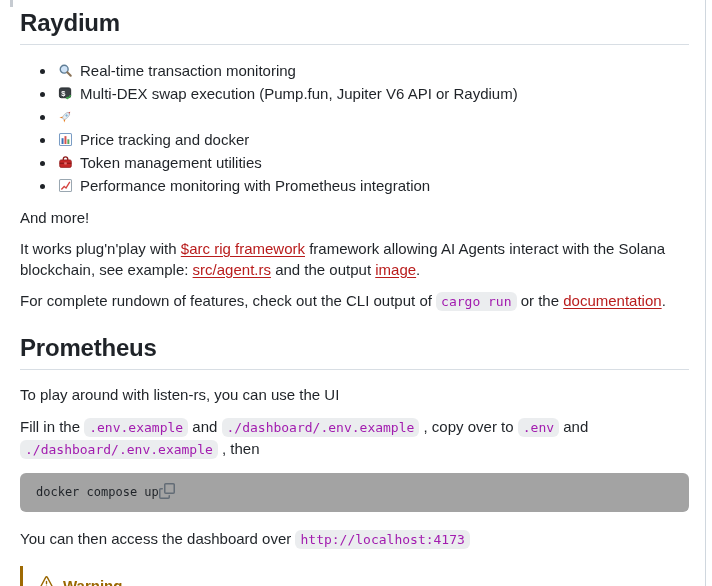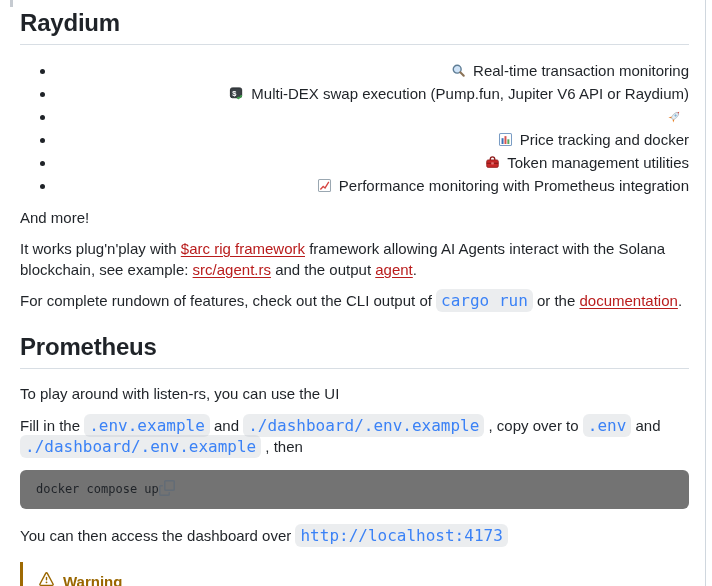--- a/index.html
+++ b/index.html
@@ -28,43 +28,42 @@
     line-height: 1.2;
     margin: 0 0 14px 0;
     padding-bottom: 6px;
     border-bottom: 1px solid #d8dee4;
     letter-spacing: -0.2px;
   }
   h2.second { margin-top: 22px; }
   ul.features {
     margin: 0 0 10px 0;
     padding-left: 36px;
-    text-align: right;
   }
   ul.features li {
     line-height: 23px;
     margin: 0;
     padding-left: 2px;
   }
   .emoji { display: inline-block; vertical-align: -2px; margin-right: 7px; }
   .emoji svg { display: block; width: 15px; height: 15px; }
   p { margin: 0 0 11px 0; }
   p.para-gap { margin-bottom: 10px; }
   a { color: #b91c1c; text-decoration: underline; text-underline-offset: 2px; }
   code.inline {
     font-family: "DejaVu Sans Mono", "Liberation Mono", monospace;
-    font-size: 16px;
+    font-size: 13px;
     background: rgba(175,184,193,0.25);
     padding: 2px 5px;
     border-radius: 6px;
-    color: #3b82f6;
+    color: #a21caf;
     white-space: nowrap;
   }
   .code-block {
-    background: #737373;
+    background: #a3a3a3;
     border-radius: 6px;
     margin: 13px 0 16px 0;
     padding: 10px 16px;
     display: flex;
     align-items: center;
   }
   .code-block code {
     font-family: "DejaVu Sans Mono", "Liberation Mono", monospace;
     font-size: 12px;
     line-height: 19px;
@@ -151,21 +150,21 @@
     <li>
       <span class="emoji"><svg viewBox="0 0 16 16">
             <rect x="1.6" y="1.6" width="12.8" height="12.8" rx="1.2" fill="#ffffff" stroke="#9aa7b1" stroke-width="1.1"></rect>
             <polyline points="3.6,12.2 6.6,9 8.6,10.6 12.6,4.2" fill="none" stroke="#d64541" stroke-width="1.4"></polyline>
           </svg></span><span>Performance monitoring with Prometheus integration</span>
     </li>
   </ul>
 
   <p class="para-gap">And more!</p>
 
-  <p class="para-gap"><span>It works plug'n'play with </span><a href="#">$arc rig framework</a><span> framework allowing AI Agents interact with the Solana blockchain, see example: </span><a href="#">src/agent.rs</a><span> and the output </span><a href="#">agent</a><span>.</span></p>
+  <p class="para-gap"><span>It works plug'n'play with </span><a href="#">$arc rig framework</a><span> framework allowing AI Agents interact with the Solana blockchain, see example: </span><a href="#">src/agent.rs</a><span> and the output </span><a href="#">image</a><span>.</span></p>
 
   <p><span>For complete rundown of features, check out the CLI output of </span><code class="inline">cargo run</code><span> or the </span><a href="#">documentation</a><span>.</span></p>
 
   <h2 class="second">Prometheus</h2>
 
   <p>To play around with listen-rs, you can use the UI</p>
 
   <p><span>Fill in the </span><code class="inline">.env.example</code><span> and </span><code class="inline">./dashboard/.env.example</code><span> , copy over to </span><code class="inline">.env</code><span> and </span><code class="inline">./dashboard/.env.example</code><span> , then</span></p>
 
   <div class="code-block">

